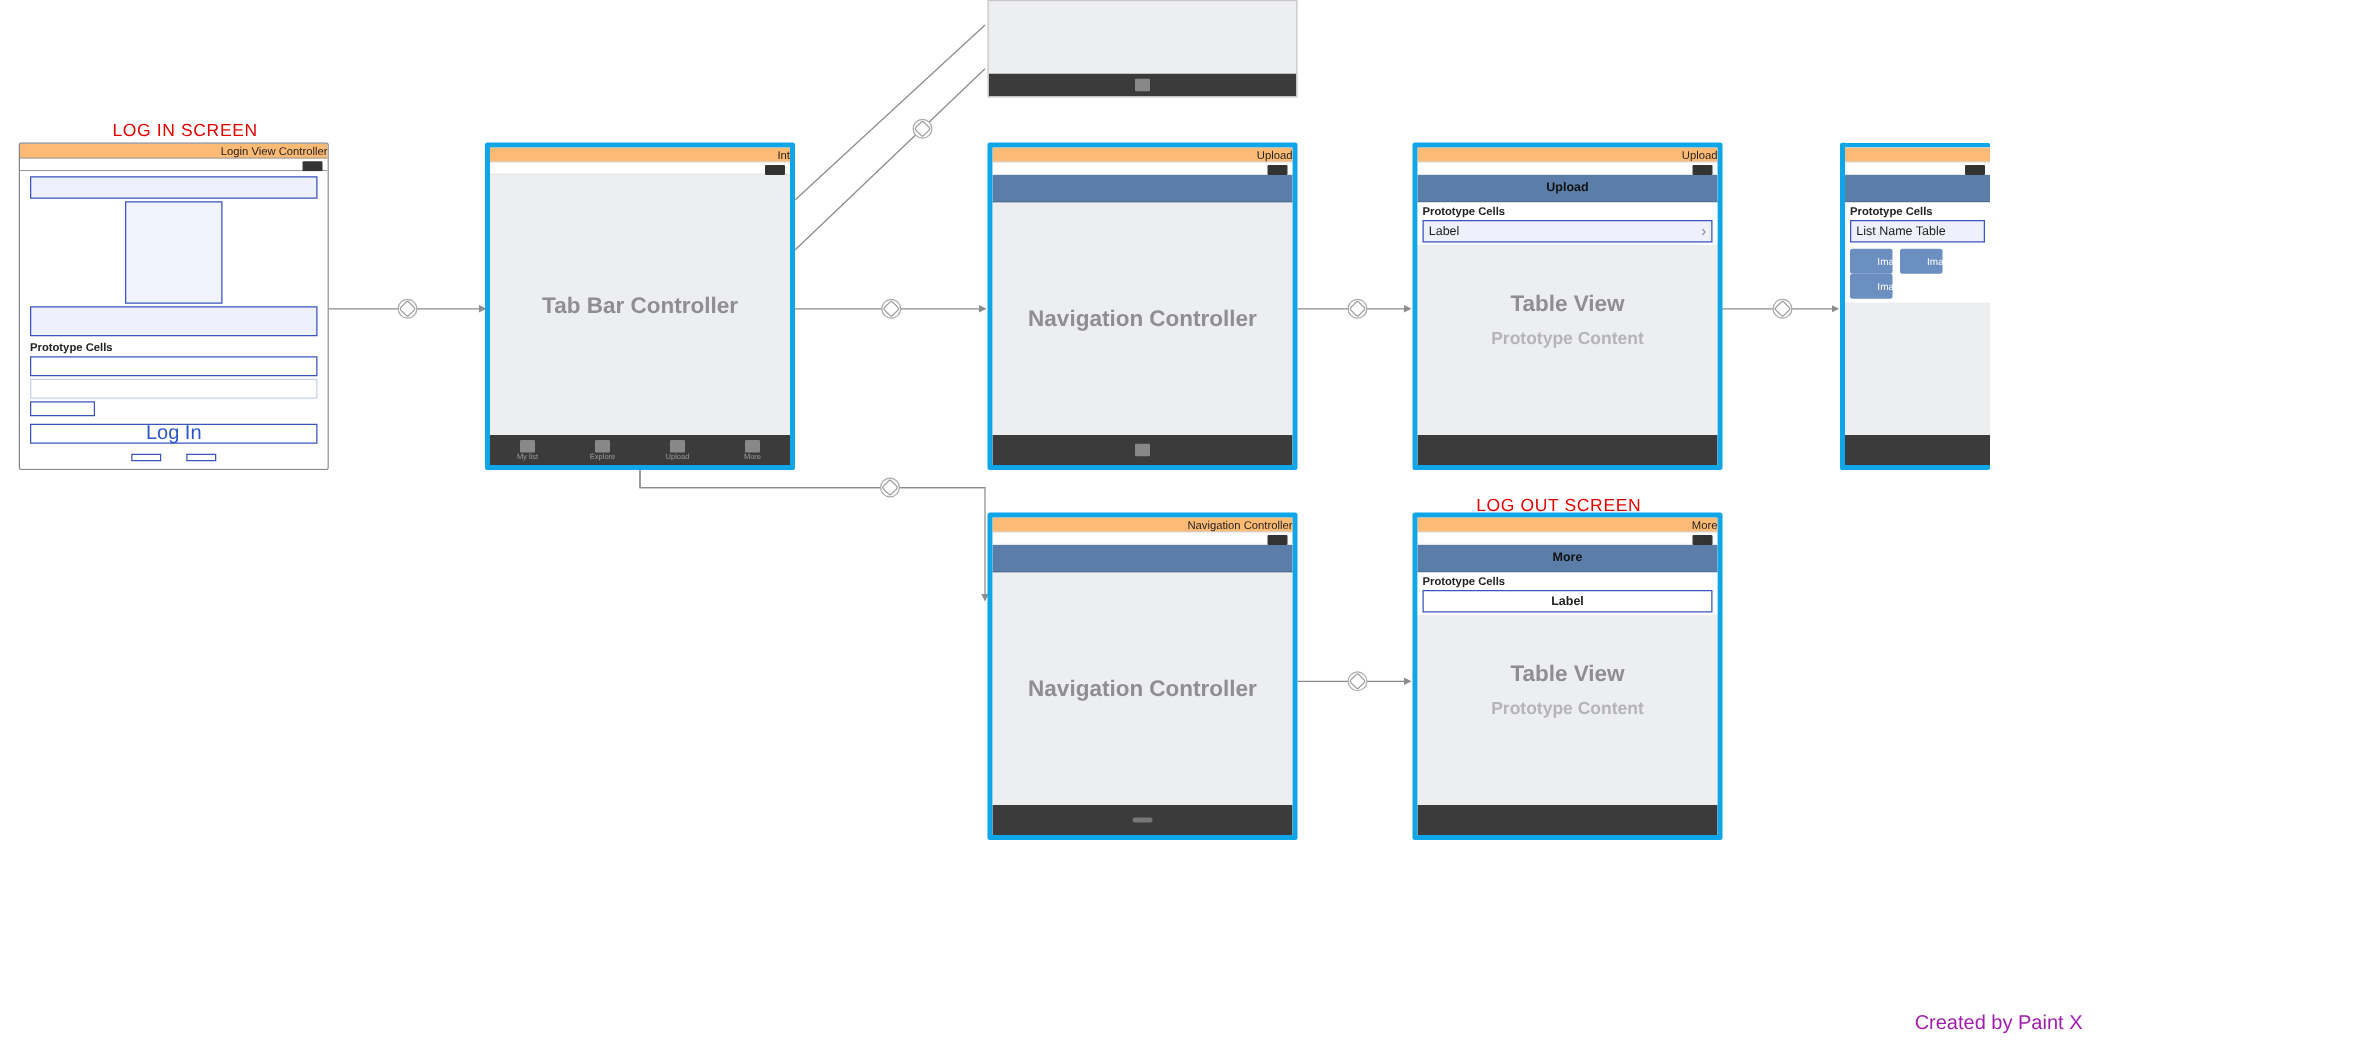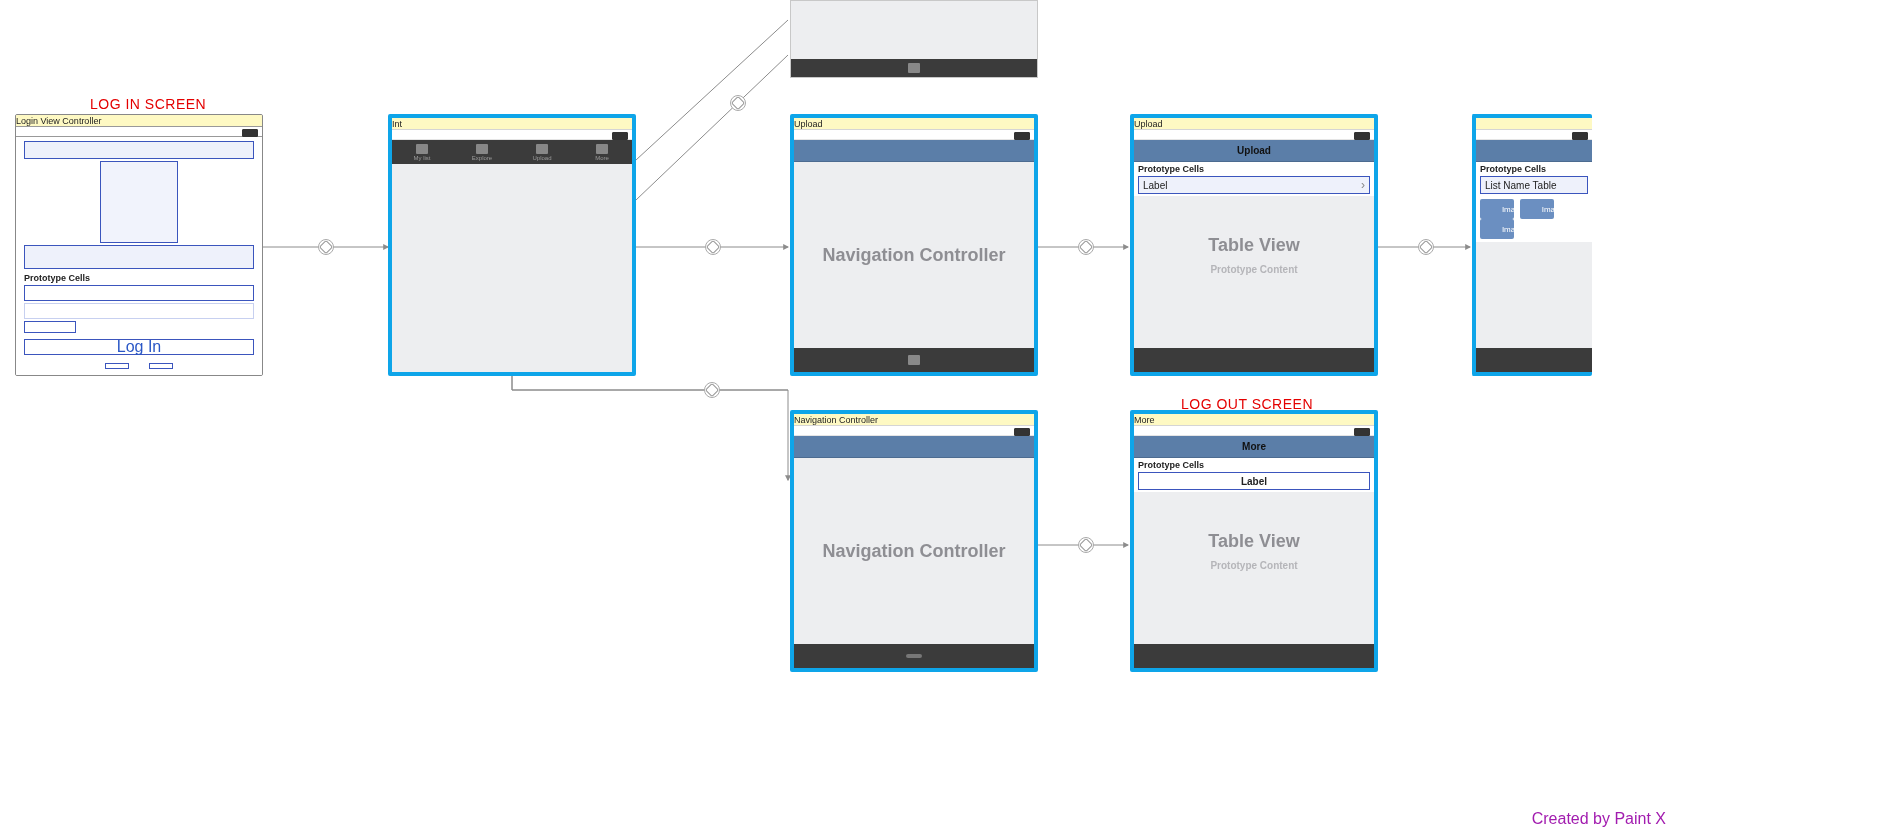--- a/index.html
+++ b/index.html
@@ -39,22 +39,22 @@
     background: #edeef0;
     border-radius: 2px;
     display: flex;
     flex-direction: column;
     overflow: hidden;
   }
   .scene .mini-title {
     height: 12px;
     line-height: 12px;
     font-size: 9px;
-    text-align: left;
-    background: #fef9c3;
+    text-align: right;
+    background: #fdba74;
     border-bottom: 1px solid #d5d5d5;
     font-weight: 500;
   }
   .scene .status-bar {
     height: 10px;
     background: #fff;
     position: relative;
     border-bottom: 1px solid #e5e5e5;
   }
   .scene .status-bar::after {
@@ -88,21 +88,21 @@
     flex-direction: column;
   }
   .scene .big-label {
     color: #8e8e93;
     font-size: 18px;
     font-weight: 600;
     text-align:center;
   }
   .scene .sub-label {
     color: #b5b5b9;
-    font-size: 10px;
+    font-size: 14px;
     font-weight: 600;
     margin-top: 8px;
   }
   .scene .tabbar {
     height: 24px;
     background: #3b3b3b;
     display: flex;
   }
   .scene .tabbar .tab {
     flex: 1;
@@ -345,20 +345,23 @@
       <div class="login-footer">
         <span></span>
         <span></span>
       </div>
     </div>
   </div>
 
   <div class="scene" style="left:388px; top:114px;">
     <div class="mini-title">Int</div>
     <div class="status-bar"></div>
+    <div class="body">
+      <div class="big-label">Tab Bar Controller</div>
+    </div>
     <div class="tabbar">
       <div class="tab">
           <div class="ticon"></div>
           <span>My list</span>
         </div>
       <div class="tab">
           <div class="ticon"></div>
           <span>Explore</span>
         </div>
       <div class="tab">

